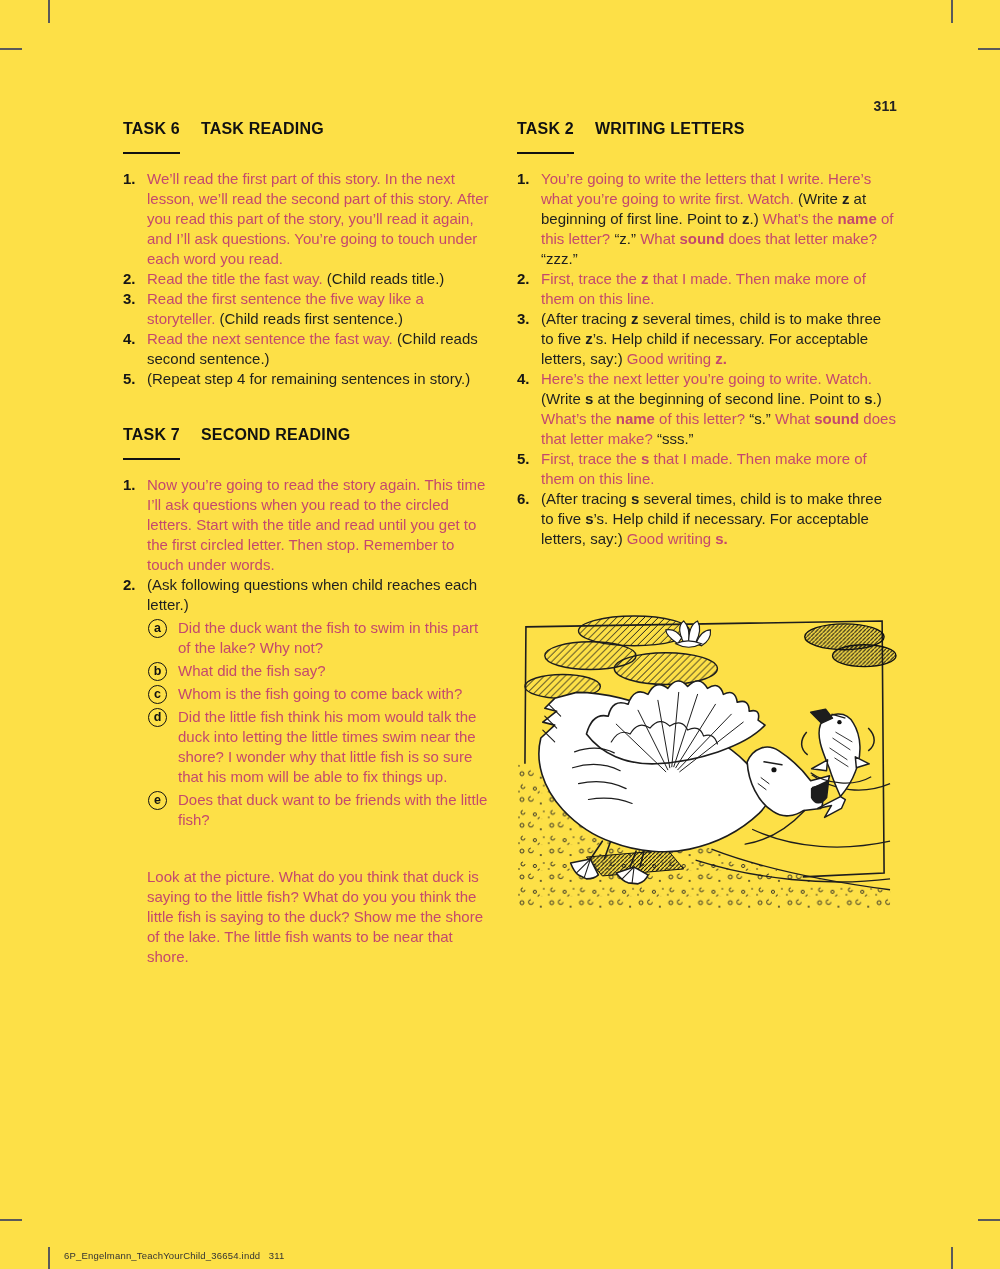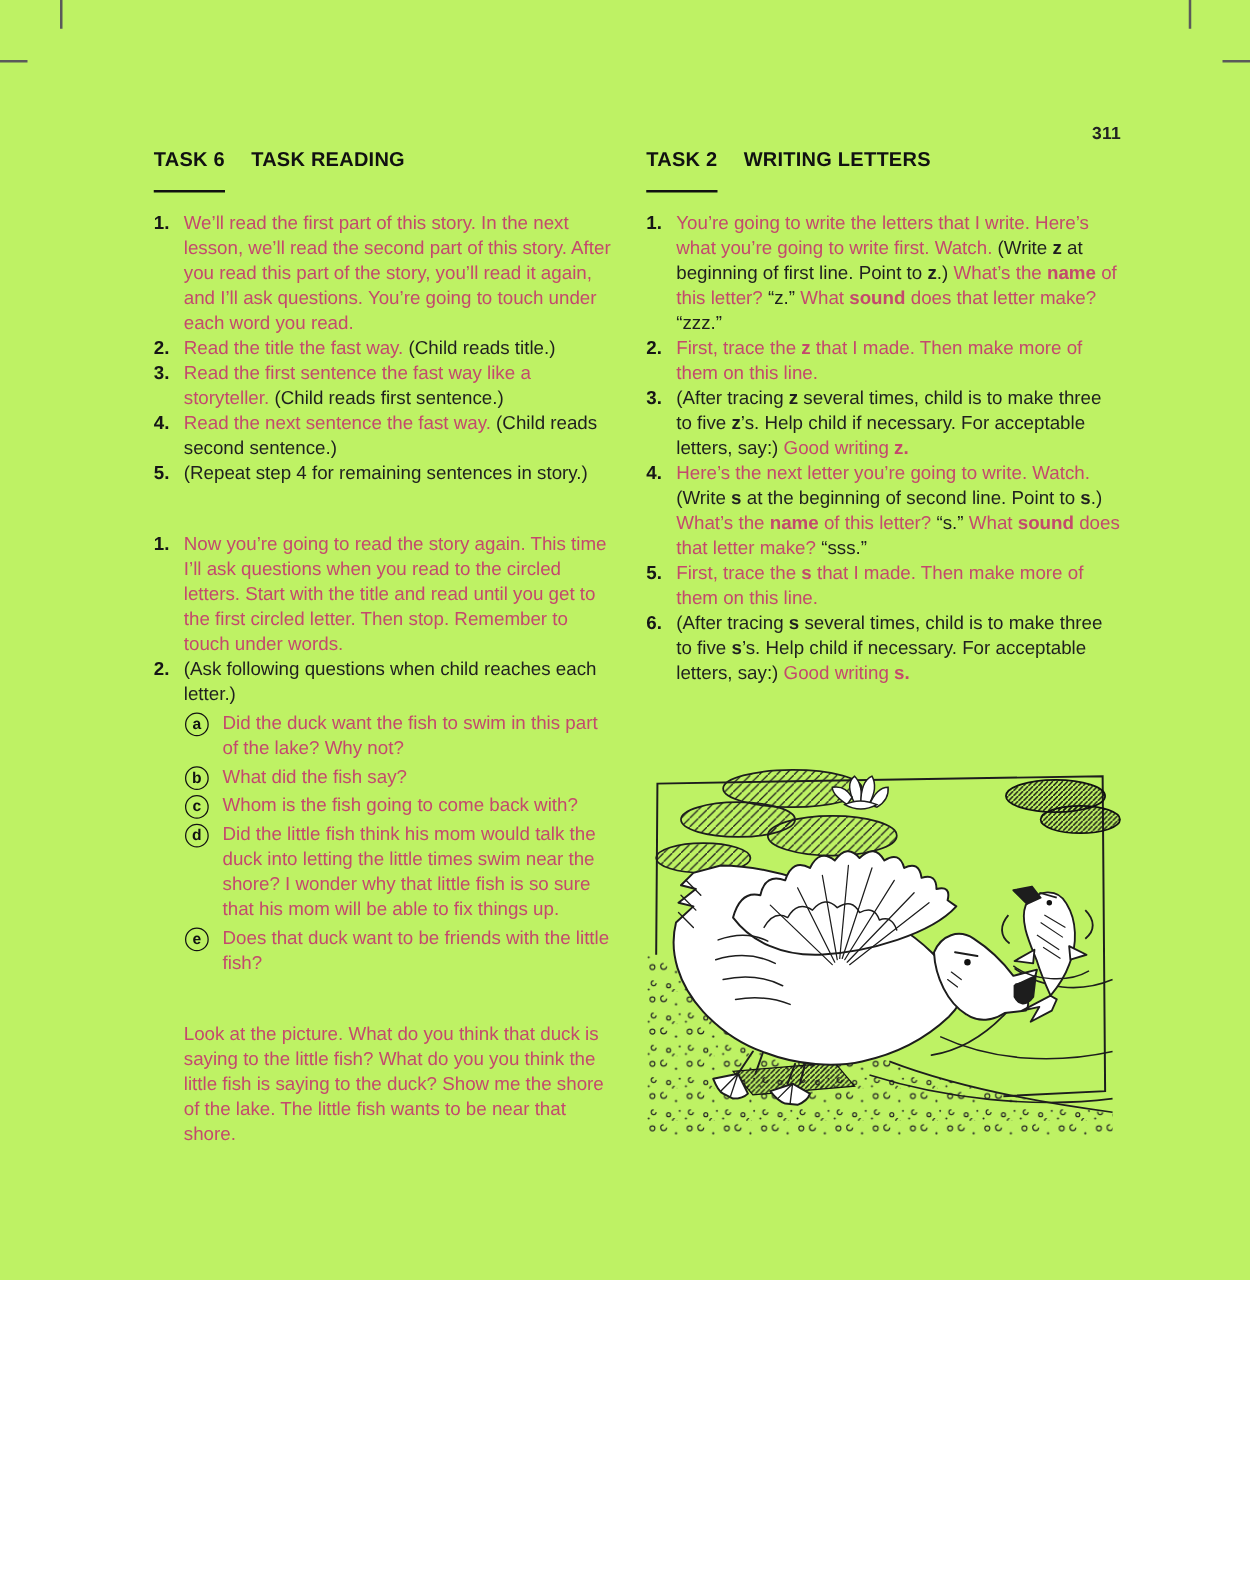--- a/index.html
+++ b/index.html
@@ -8,22 +8,22 @@
     --mark:#5a5a5a;
   }
   *{margin:0;padding:0;box-sizing:border-box;}
   html,body{background:#ffffff;}
   body{
     font-family:"Liberation Sans","DejaVu Sans",sans-serif;
     color:var(--ink);
   }
   .page{
     position:relative;
-    width:1000px;height:1024px;
-    background:#bef264;
+    width:1000px;height:1269px;
+    background:#fde047;
     overflow:hidden;
   }
   
   .crop{position:absolute;background:var(--mark);}
   
   .pageno{
     position:absolute;top:98px;right:103px;
     font-size:14px;font-weight:bold;letter-spacing:.3px;color:#222;
   }
   
@@ -93,34 +93,37 @@
           <div class="item">
             <span class="num">1.</span>
             <div class="txt"><span class="red">We’ll read the first part of this story. In the next lesson, we’ll read the second part of this story. After you read this part of the story, you’ll read it again, and I’ll ask questions. You’re going to touch under each word you read.</span></div>
           </div>
           <div class="item">
             <span class="num">2.</span>
             <div class="txt"><span class="red">Read the title the fast way. </span><span class="blk">(Child reads title.)</span></div>
           </div>
           <div class="item">
             <span class="num">3.</span>
-            <div class="txt"><span class="red">Read the first sentence the fast way like a storyteller. </span><span class="blk">(Child reads first sentence.)</span></div>
+            <div class="txt"><span class="red">Read the first sentence the five way like a storyteller. </span><span class="blk">(Child reads first sentence.)</span></div>
           </div>
           <div class="item">
             <span class="num">4.</span>
             <div class="txt"><span class="red">Read the next sentence the fast way. </span><span class="blk">(Child reads second sentence.)</span></div>
           </div>
           <div class="item">
             <span class="num">5.</span>
             <div class="txt"><span class="blk">(Repeat step 4 for remaining sentences in story.)</span></div>
           </div>
         </div>
     </section>
 
     <section class="task">
+      <h2 class="task-head">
+        <span class="task-label">TASK 7</span><span class="task-title">SECOND READING</span>
+      </h2>
       <div class="items">
           <div class="item">
             <span class="num">1.</span>
             <div class="txt"><span class="red">Now you’re going to read the story again. This time I’ll ask questions when you read to the circled letters. Start with the title and read until you get to the first circled letter. Then stop. Remember to touch under words.</span></div>
           </div>
           <div class="item">
             <span class="num">2.</span>
             <div class="txt"><span class="blk">(Ask following questions when child reaches each letter.)</span><div class="sub">
                 <span class="circ">a</span>
                 <div class="txt"><span class="red">Did the duck want the fish to swim in this part of the lake? Why not?</span></div>

